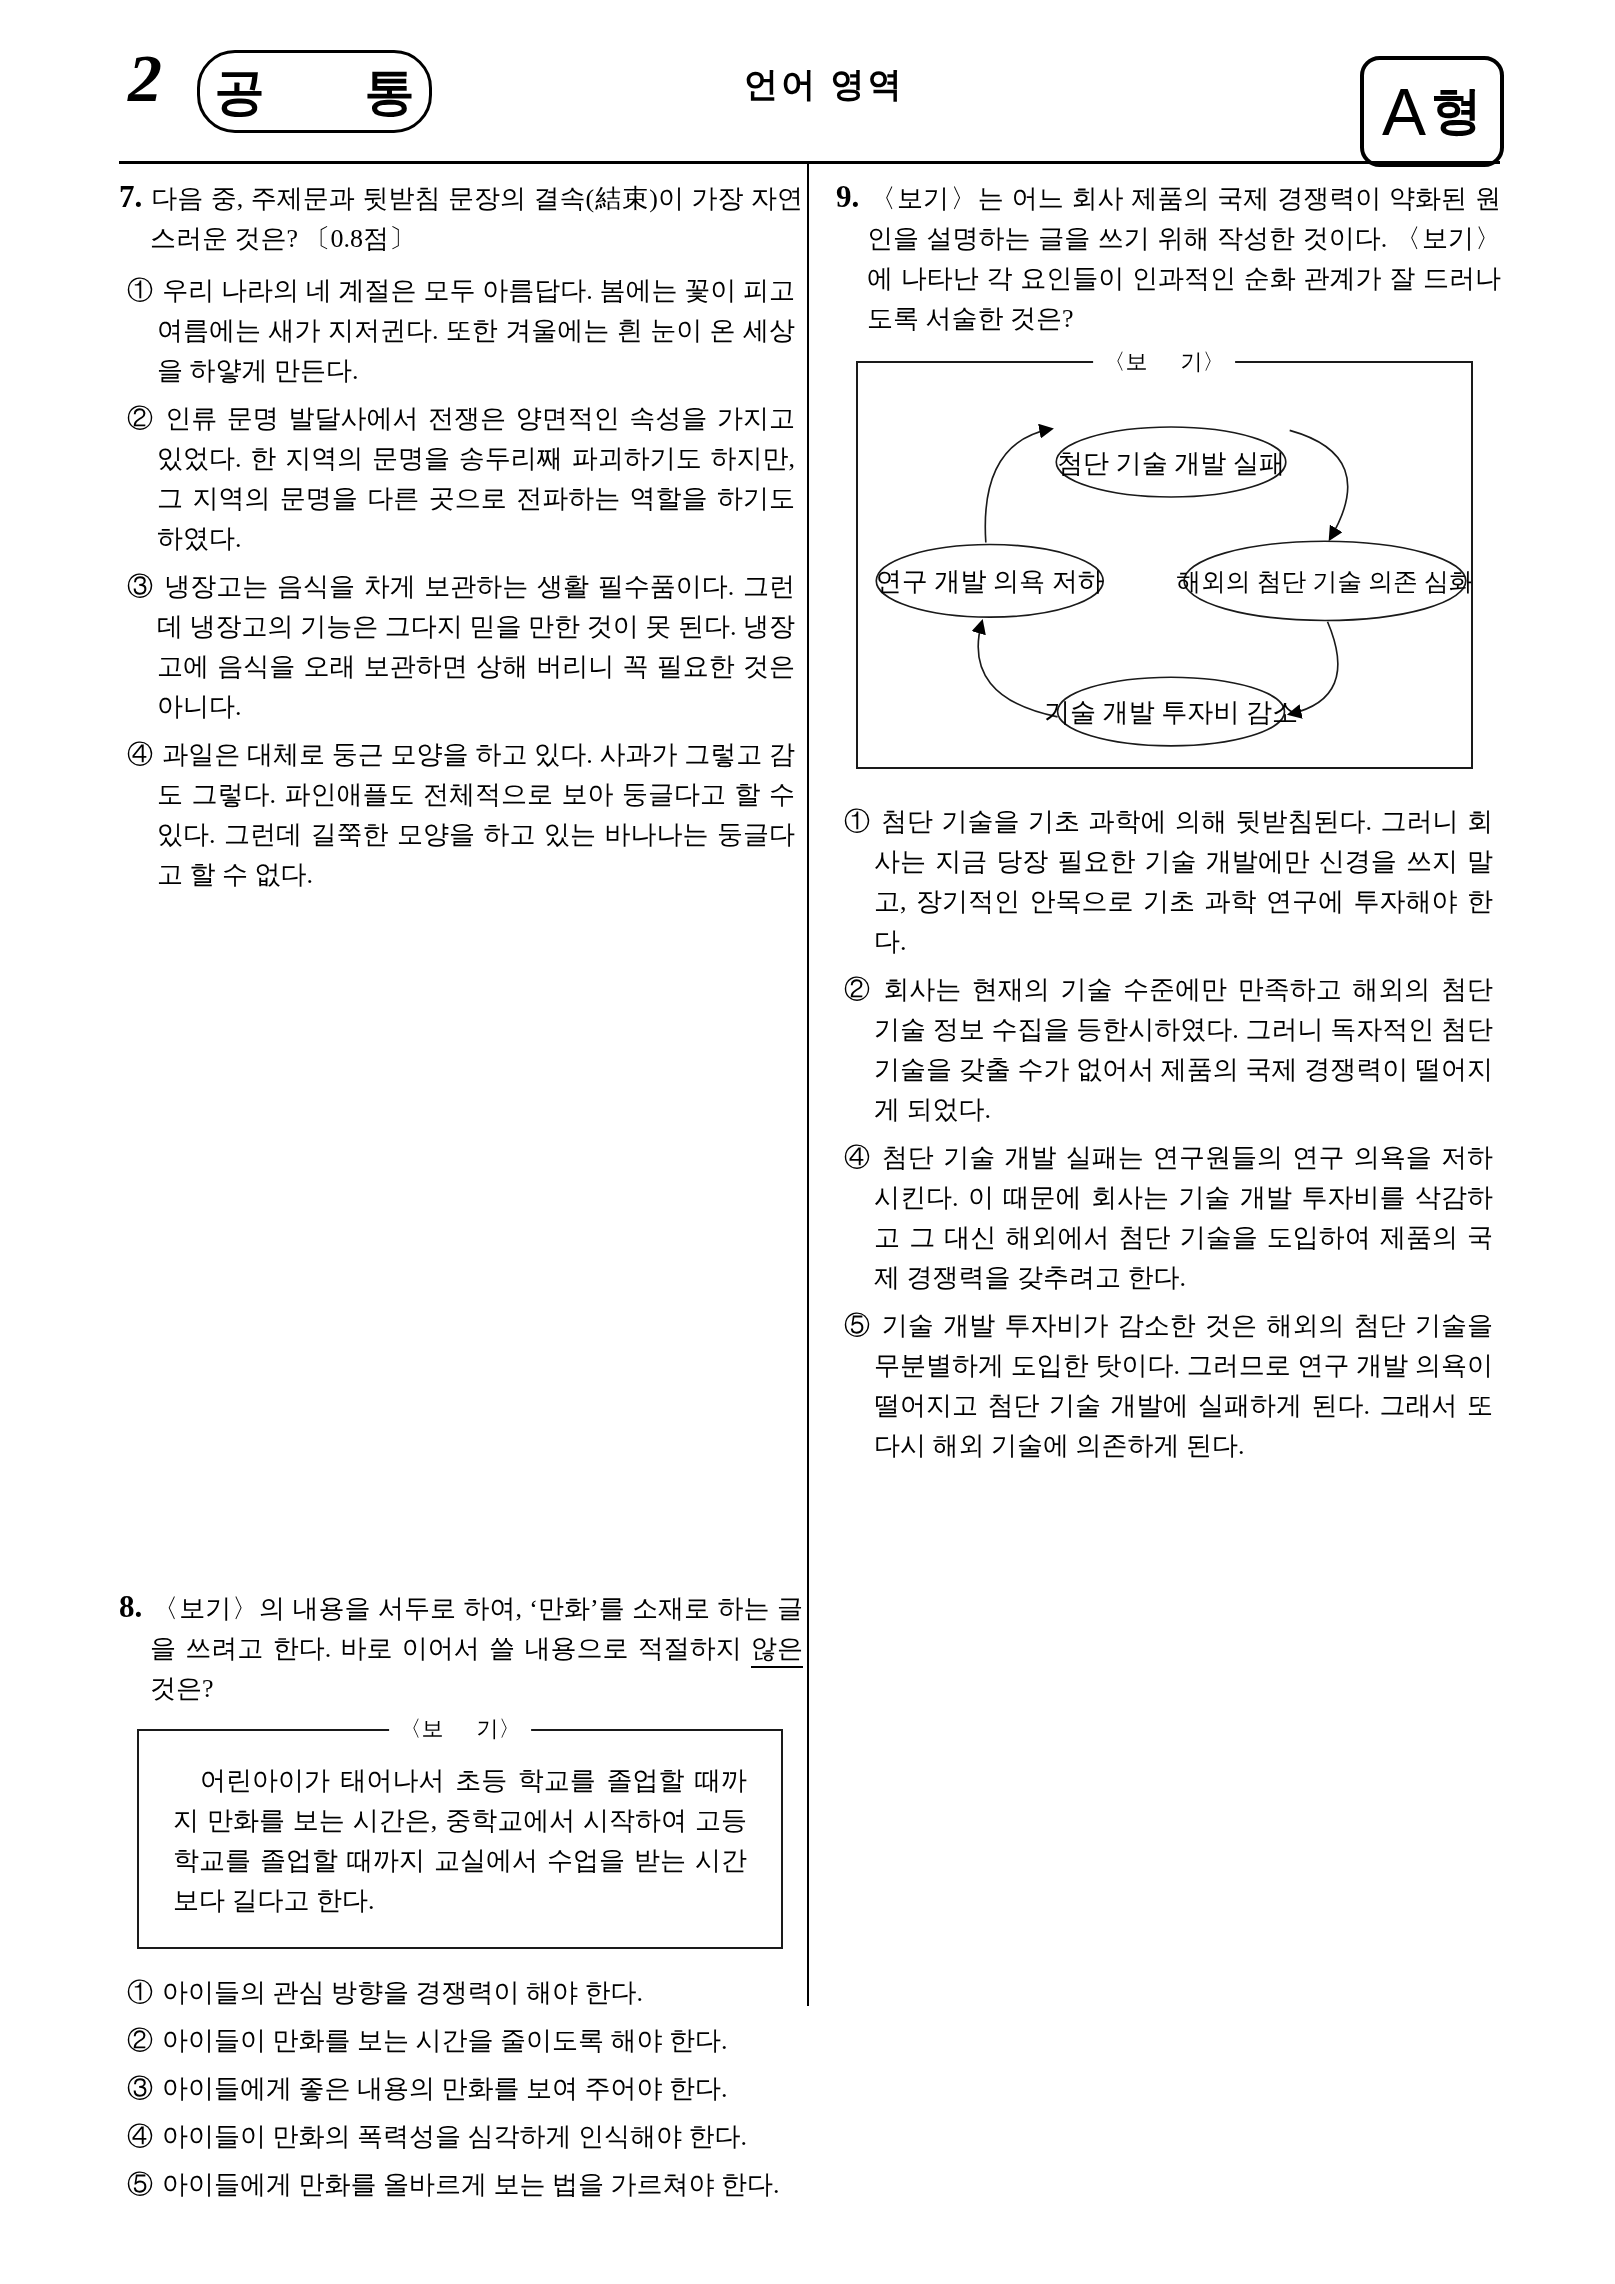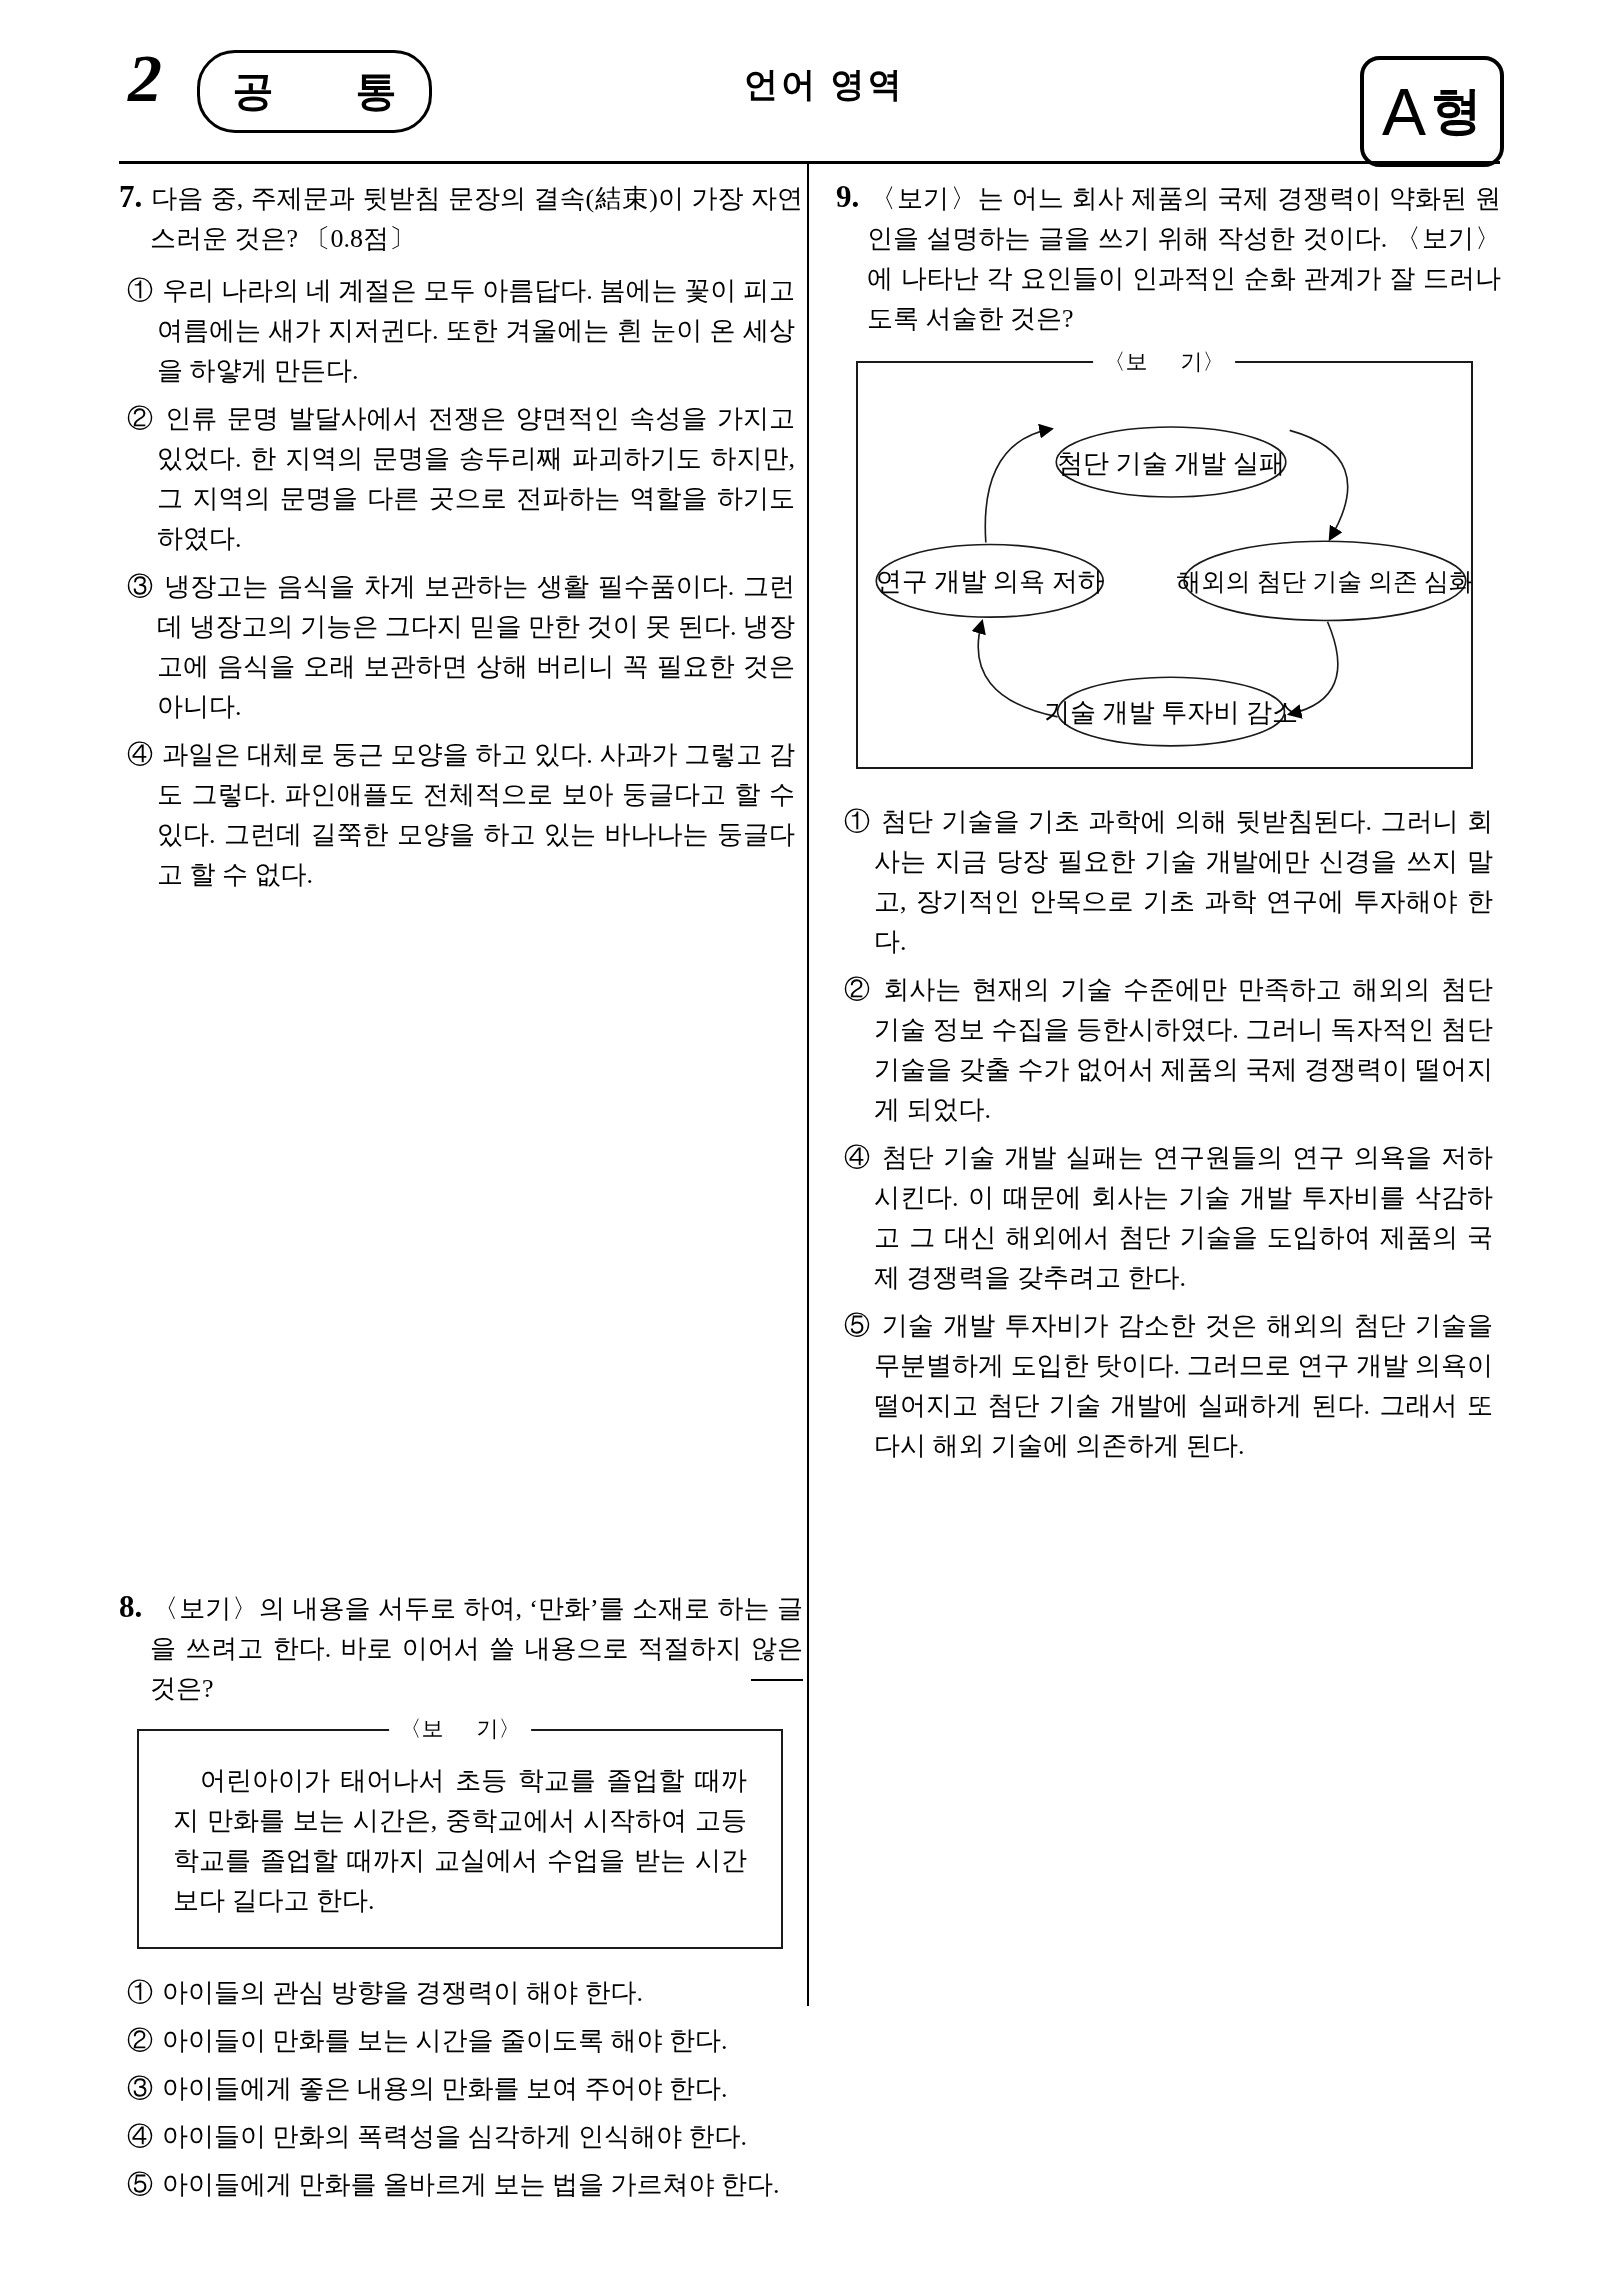--- a/index.html
+++ b/index.html
@@ -15,21 +15,21 @@
   .page-num{
     position:absolute;left:128px;top:44px;
     font-size:68px;font-weight:bold;font-style:italic;
     line-height:1;
   }
   .section-badge{
     position:absolute;left:197px;top:50px;
     width:229px;height:77px;
     border:3.3px solid #000;border-radius:38px;
     display:flex;align-items:center;justify-content:center;
-    font-size:41px;font-weight:bold;white-space:pre;
+    font-size:50px;font-weight:bold;white-space:pre;
     line-height:1;
   }
   .page-title{
     position:absolute;left:678px;top:68px;width:293px;
     text-align:center;
     font-size:34px;font-weight:900;letter-spacing:3.3px;
     line-height:1;
   }
   .form-badge{
     position:absolute;left:1360px;top:56px;
@@ -81,21 +81,21 @@
     margin:22px 0 0 19.6px;
   }
   .diagram-box svg{display:block;width:100%;height:100%;}
   .q9-options{margin-top:33px;}
 
   .node-ellipse{fill:none;stroke:#1a1a1a;stroke-width:2.5;}
   .node-label{font-family:"Liberation Serif","DejaVu Serif",serif;font-size:40px;fill:#000;text-anchor:middle;}
   .node-label.small{font-size:38px;}
   .cycle-arrow{fill:none;stroke:#1a1a1a;stroke-width:2.5;}
 
-  .u{border-bottom:2px solid #000;padding-bottom:16px;}
+  .u{border-bottom:2px solid #000;padding-bottom:3px;}
 </style>
 </head>
 <body>
 
 <div class="page">
 
   <div class="page-num">2</div>
   <div class="section-badge">
     <span>공        통</span>
   </div>

